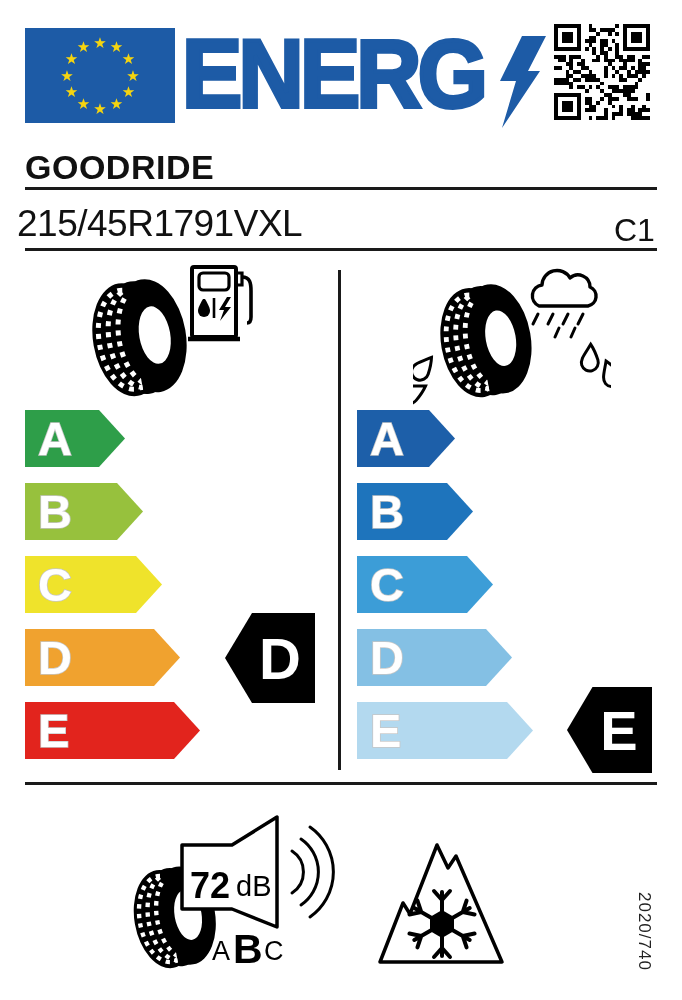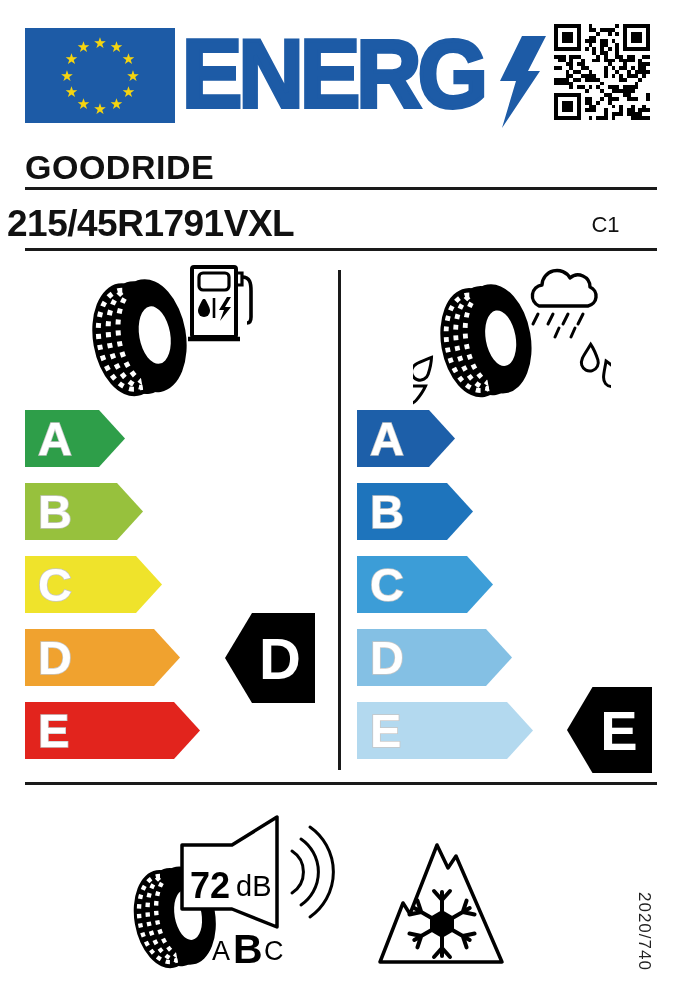--- a/index.html
+++ b/index.html
@@ -13,22 +13,22 @@
               -webkit-text-stroke:4px #1d5ba6;transform:scaleX(.93);transform-origin:left top;}
   .bolt{position:absolute;left:494px;top:36px;}
   .qr{position:absolute;left:554px;top:24px;}
 
   
   .brand{position:absolute;left:25px;top:148px;font-size:34px;font-weight:700;letter-spacing:.5px;}
   .rule{position:absolute;left:25px;width:632px;background:#1a1a1a;}
   .rule1{top:187px;height:3px;}
   .rule2{top:248px;height:3px;}
   .rule3{top:782px;height:3px;}
-  .size{position:absolute;left:7px;top:203px;font-size:37px;font-weight:700;letter-spacing:-0.5px;}
-  .tclass{position:absolute;left:572px;top:212px;width:67px;text-align:center;font-size:22px;}
+  .size{position:absolute;left:17px;top:203px;font-size:37px;font-weight:400;letter-spacing:-0.5px;}
+  .tclass{position:absolute;left:614px;top:212px;width:67px;text-align:left;font-size:32px;}
 
   
   .vdivider{position:absolute;left:338px;top:270px;width:2.5px;height:500px;background:#1a1a1a;}
   .fuel-icon{position:absolute;left:83px;top:260px;}
   .wet-icon{position:absolute;left:413px;top:258px;}
 
   .scale{position:absolute;top:410px;}
   .scale.fuel{left:25px;}
   .scale.wet{left:357px;}
   .arrow{height:57px;margin-bottom:16px;display:flex;align-items:center;

